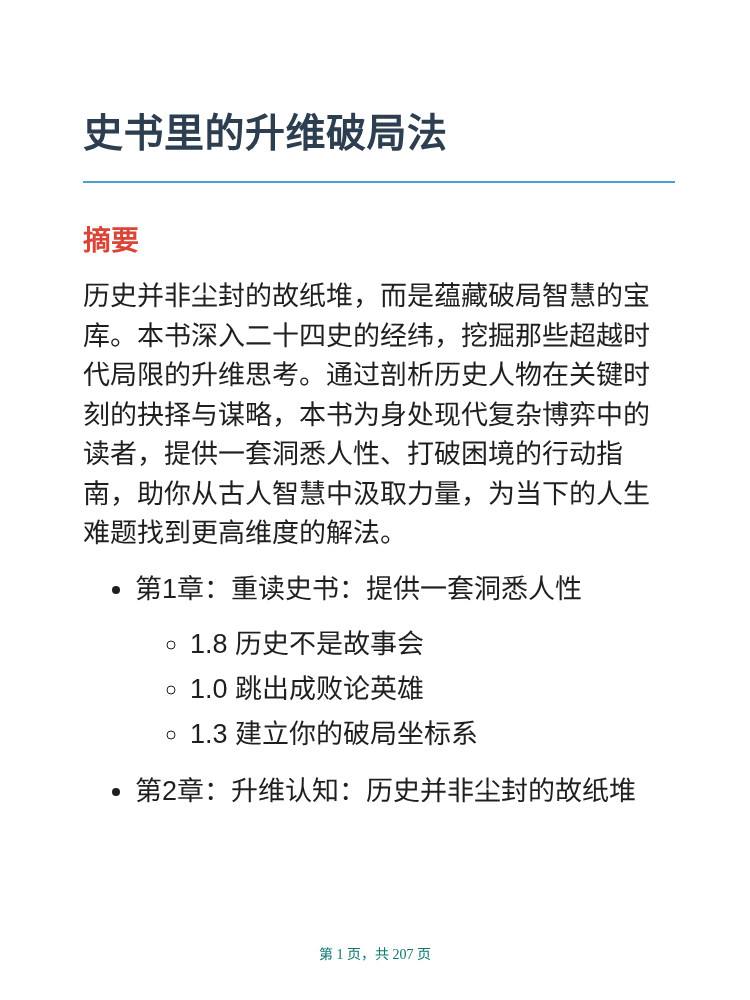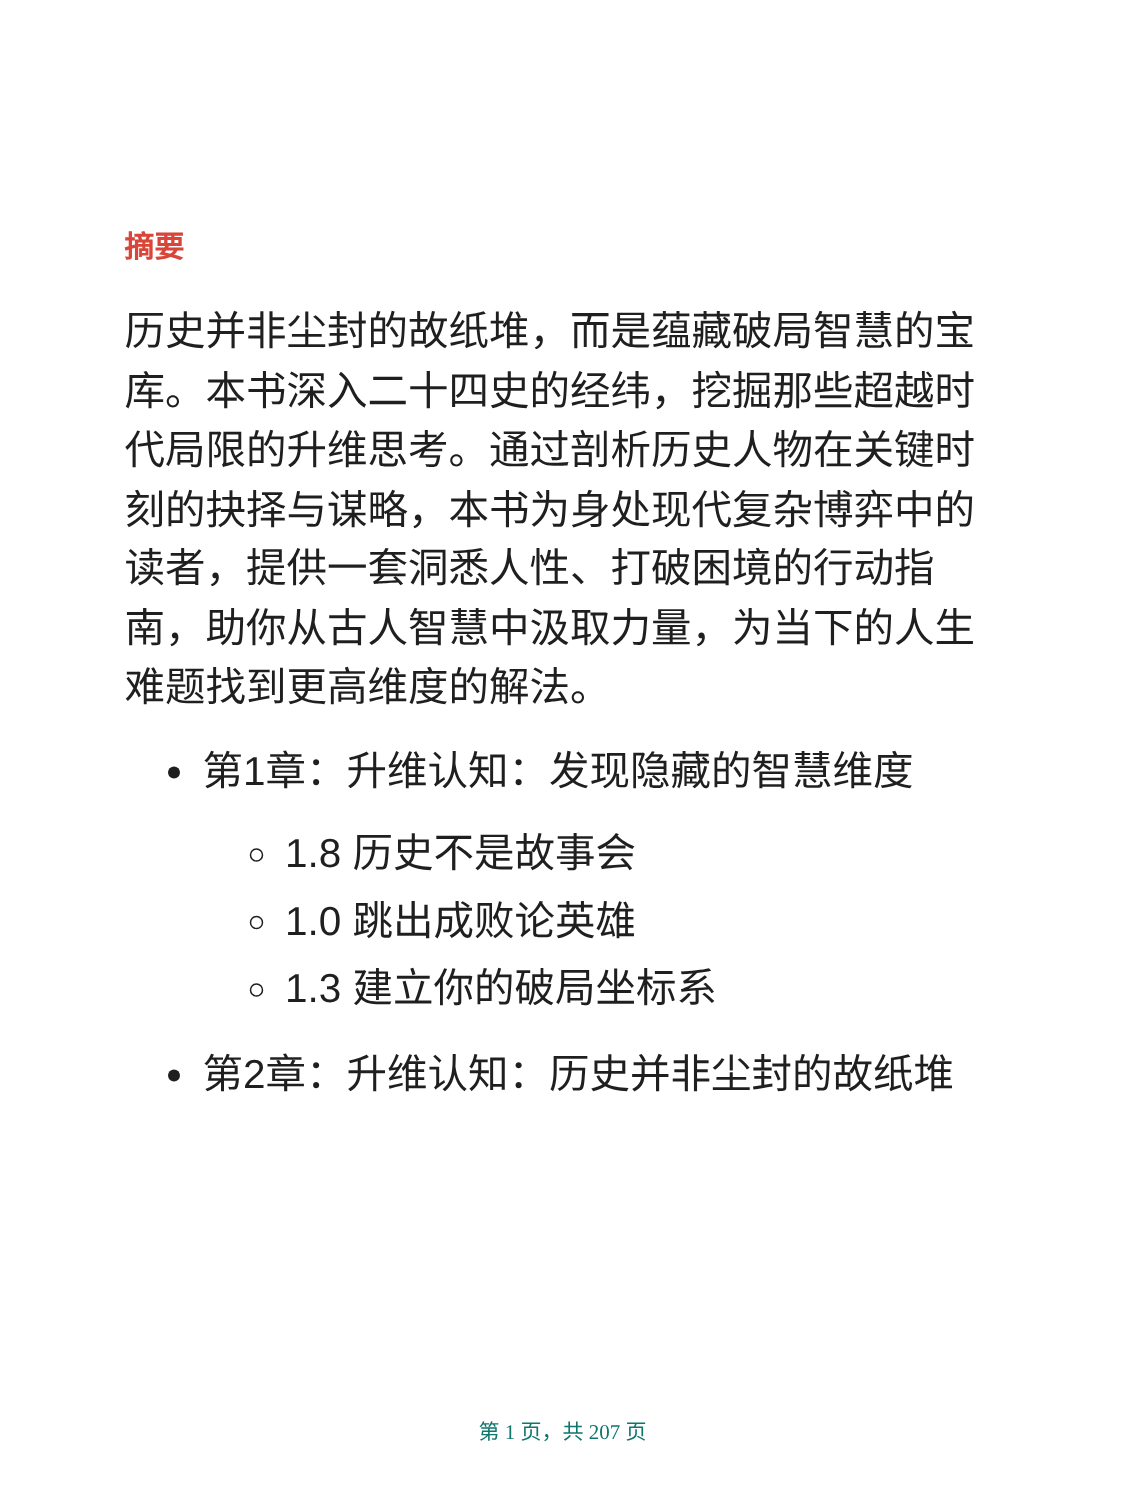--- a/index.html
+++ b/index.html
@@ -24,21 +24,21 @@
     font-size: 40px;
     line-height: 50px;
     font-weight: 700;
     color: #2d3e50;
     padding-bottom: 23px;
     border-bottom: 2px solid #4aa0d2;
     letter-spacing: 0.5px;
   }
   .section-heading {
     margin: 0;
-    font-size: 20px;
+    font-size: 28px;
     line-height: 39px;
     font-weight: 700;
     color: #d94538;
   }
   .heading-abstract { margin-top: 38px; }
   .heading-toc { margin-top: 40px; }
   .abstract-paragraph {
     margin: 17px 0 0 0;
     font-size: 27px;
     line-height: 39.5px;
@@ -73,29 +73,30 @@
     font-family: "Liberation Serif", "DejaVu Serif", serif;
     font-size: 14px;
     color: #0f766e;
   }
 </style>
 </head>
 <body>
 
 <div class="content">
 
+  <h1 class="doc-title">史书里的升维破局法</h1>
 
   <h2 class="section-heading heading-abstract">摘要</h2>
 
   <p class="abstract-paragraph">历史并非尘封的故纸堆，而是蕴藏破局智慧的宝库。本书深入二十四史的经纬，挖掘那些超越时代局限的升维思考。通过剖析历史人物在关键时刻的抉择与谋略，本书为身处现代复杂博弈中的读者，提供一套洞悉人性、打破困境的行动指南，助你从古人智慧中汲取力量，为当下的人生难题找到更高维度的解法。</p>
 
 
   <ul class="toc-list">
     <li>
-      <span>第1章：升维认知：发现隐藏的智慧维度</span>
+      <span>第1章：重读史书：提供一套洞悉人性</span>
       <ul class="toc-sublist">
         <li>1.8 历史不是故事会</li>
         <li>1.0 跳出成败论英雄</li>
         <li>1.3 建立你的破局坐标系</li>
       </ul>
     </li>
     <li>
       <span>第2章：升维认知：历史并非尘封的故纸堆</span>
     </li>
   </ul>

